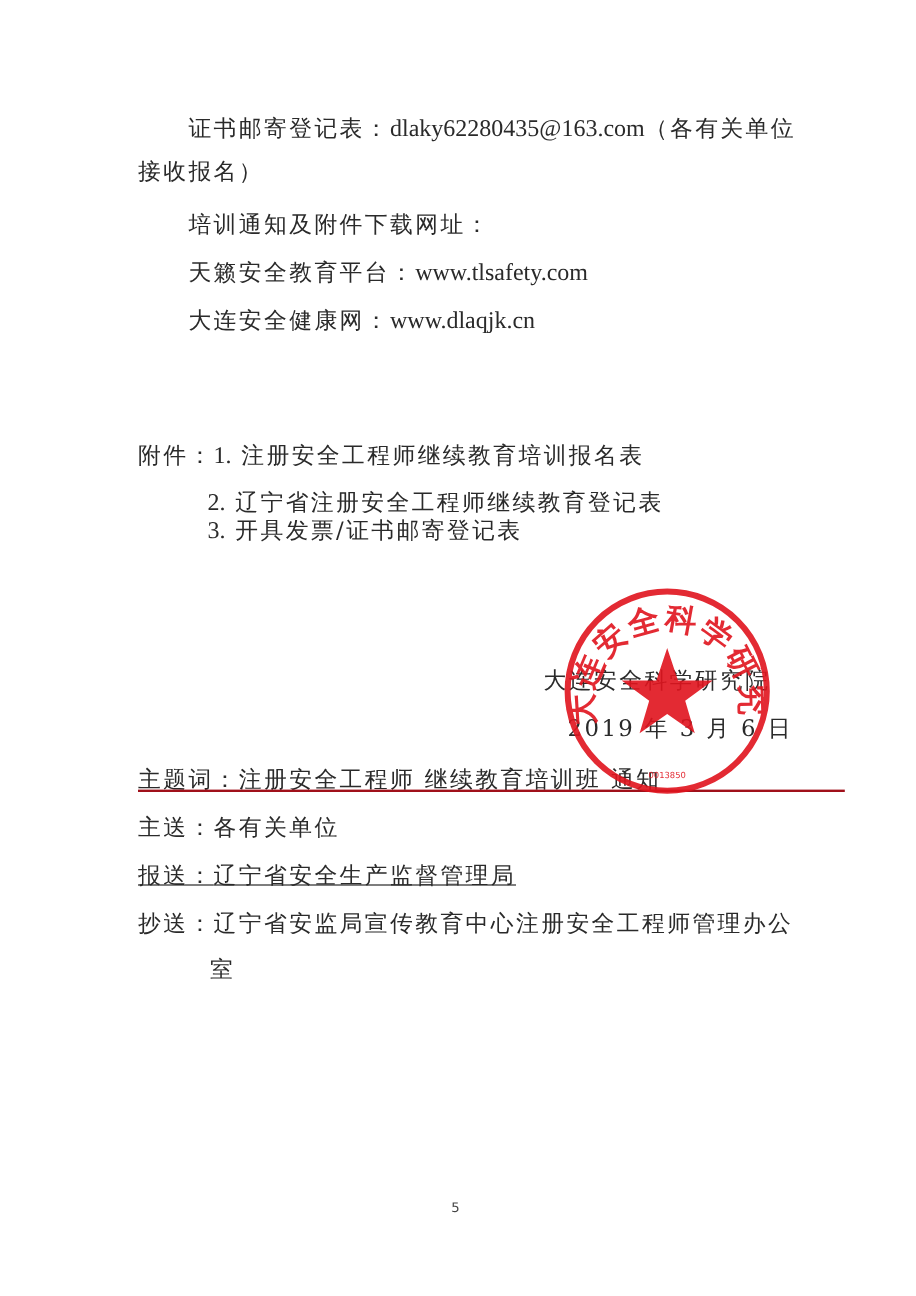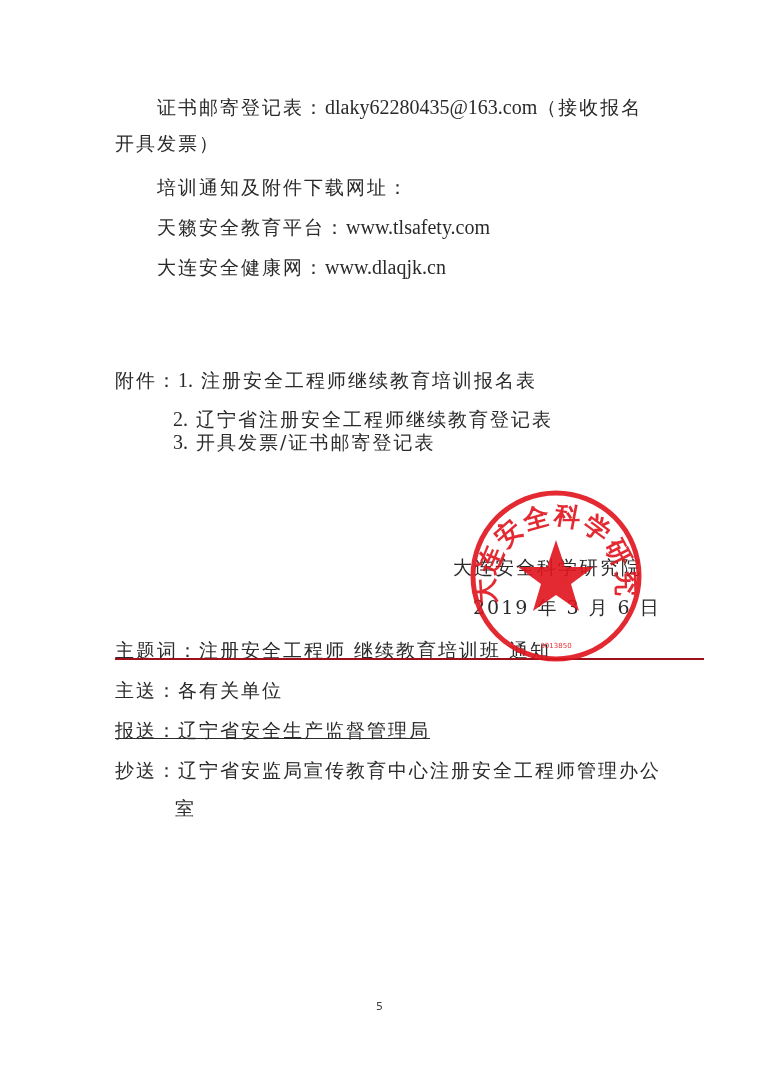--- a/index.html
+++ b/index.html
@@ -50,23 +50,23 @@
       width: 176px;
       height: 176px;
       pointer-events: none;
       opacity: 0.9;
     }
   </style>
 </head>
 <body>
 
 <div class="line" style="left:157px; top:95px;">
-  <span>证书邮寄登记表：</span><span class="latin">dlaky62280435@163.com</span><span>（接收报名</span>
+  <span>证书邮寄登记表：</span><span class="latin">dlaky62280435@163.com</span><span>（各有关单位</span>
 </div>
-<div class="line" style="left:115px; top:131px;">开具发票）</div>
+<div class="line" style="left:115px; top:131px;">接收报名）</div>
 
 <div class="line" style="left:157px; top:175px;">培训通知及附件下载网址：</div>
 
 <div class="line" style="left:157px; top:215px;">
   <span>天籁安全教育平台：</span><span class="latin">www.tlsafety.com</span>
 </div>
 <div class="line" style="left:157px; top:255px;">
   <span>大连安全健康网：</span><span class="latin">www.dlaqjk.cn</span>
 </div>
 

